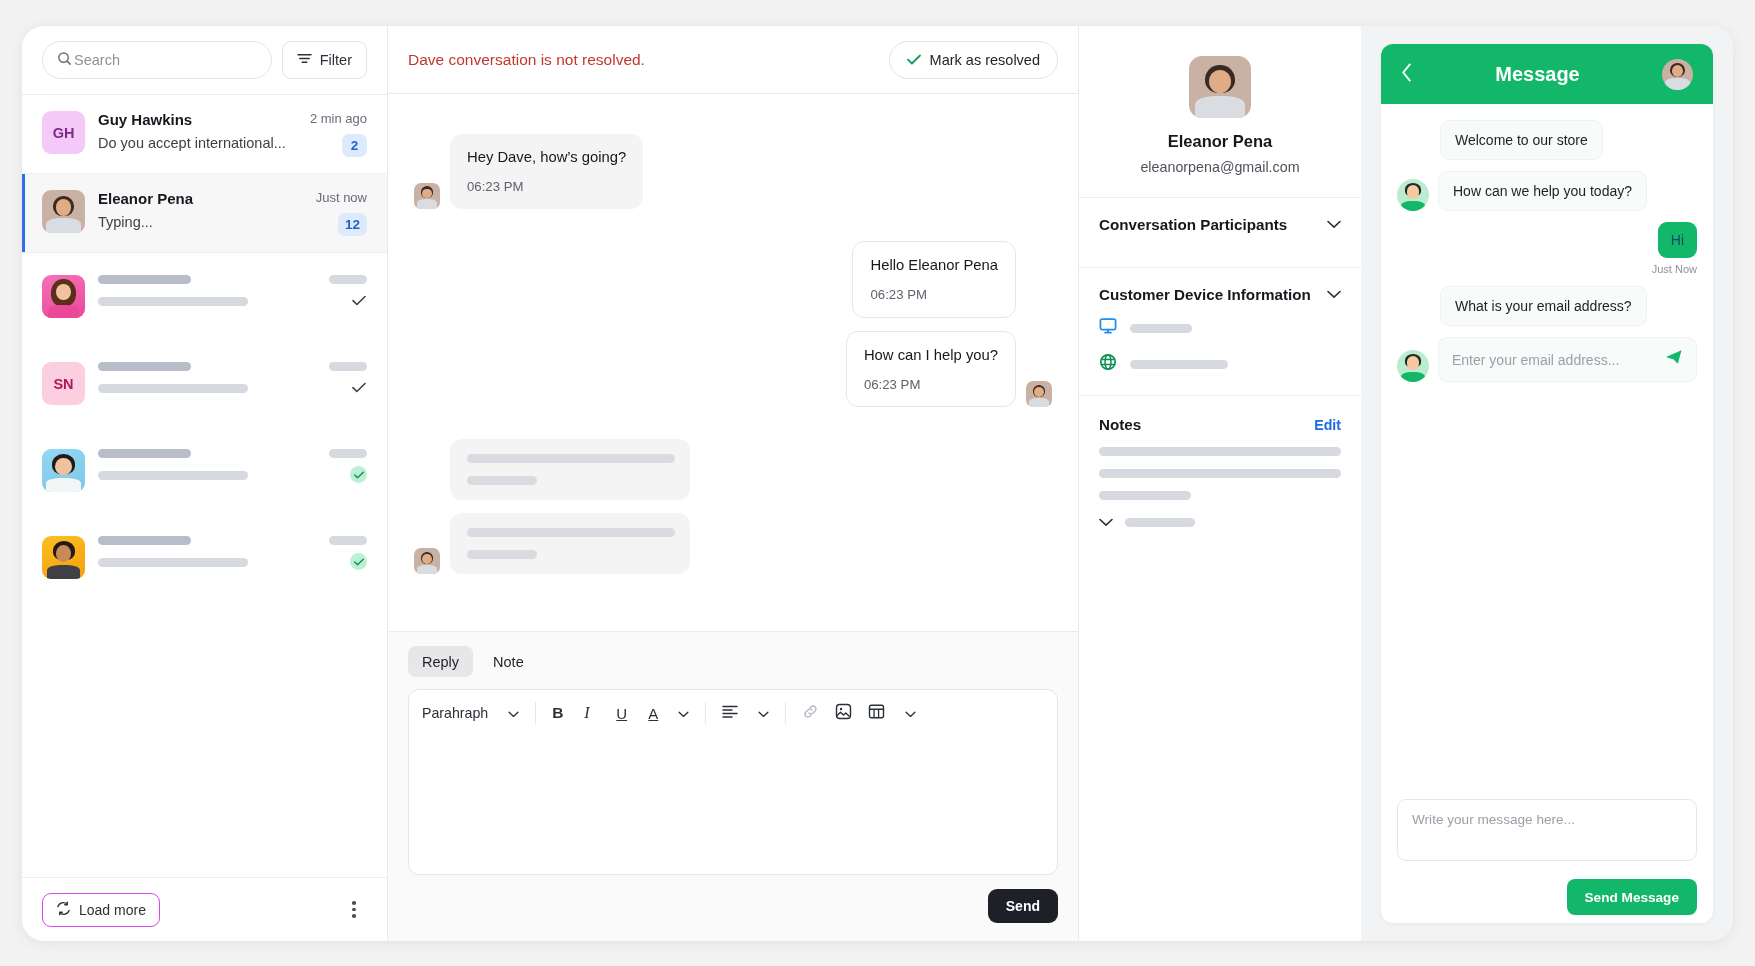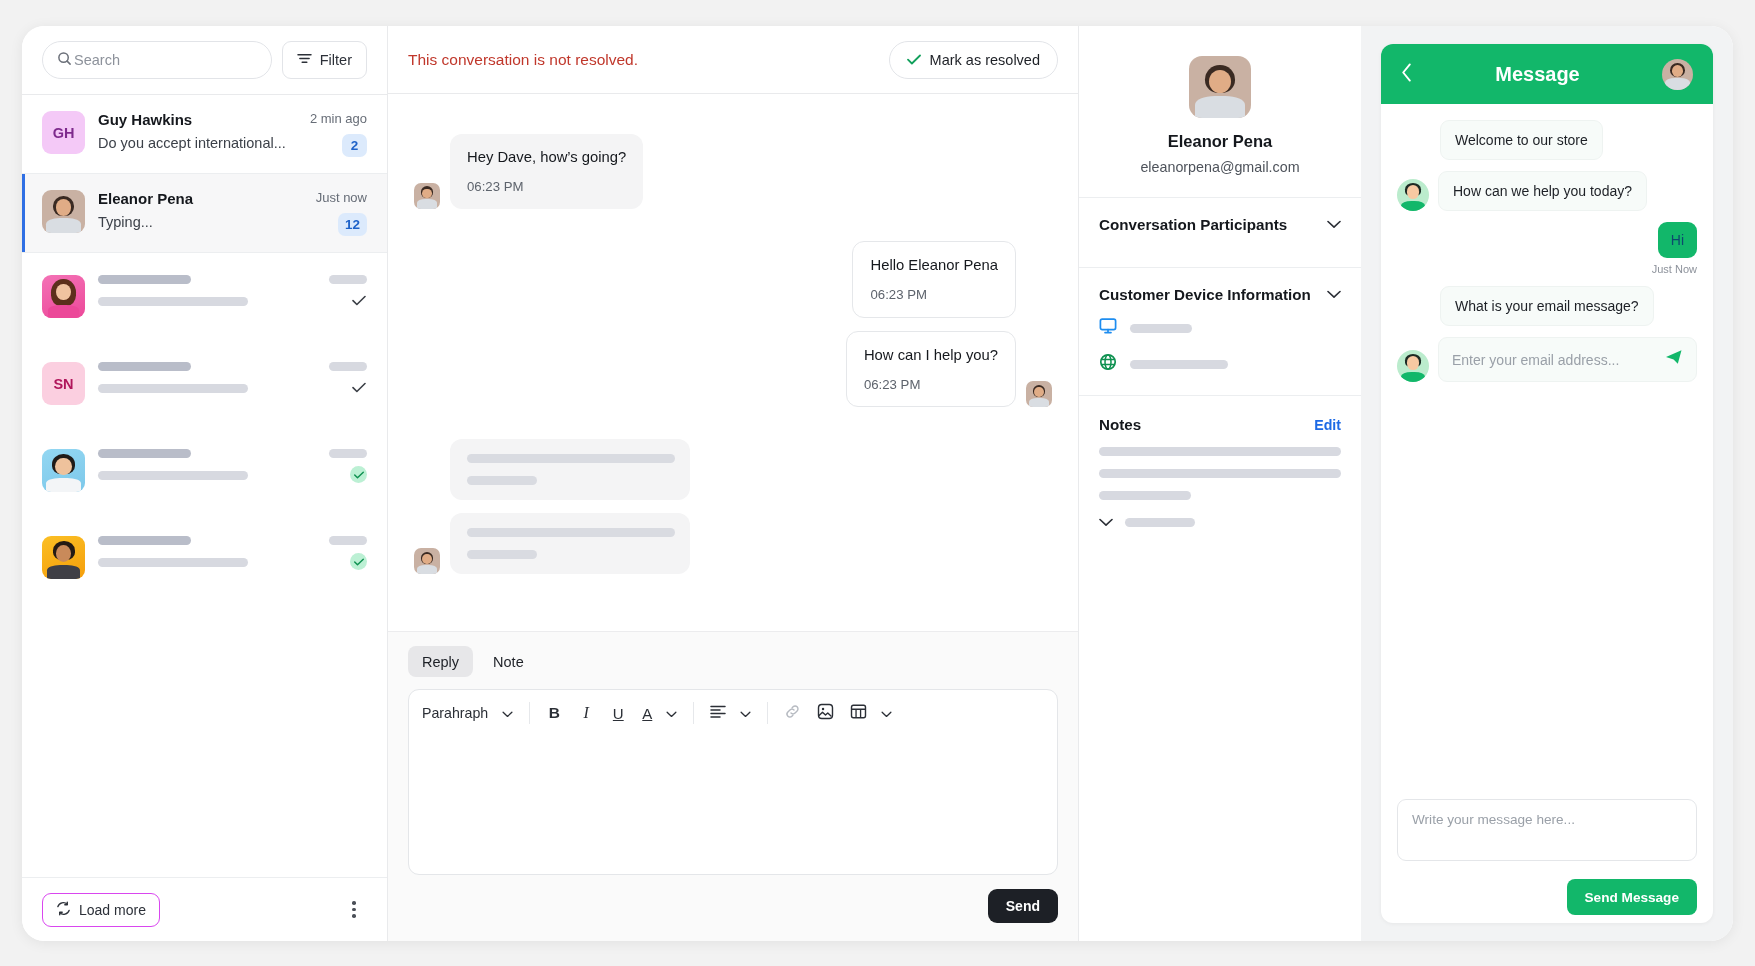--- a/index.html
+++ b/index.html
@@ -180,21 +180,21 @@
   .editor {
     border: 1px solid #e4e6e9; border-radius: 11px;
     background: #fff; height: 186px; display: flex; flex-direction: column;
   }
   .etoolbar {
     height: 46px; flex: 0 0 46px; display: flex; align-items: center;
     padding: 0 6px; gap: 2px;
   }
   .ebtn {
     height: 30px; min-width: 30px; padding: 0 7px; border-radius: 7px;
-    display: flex; align-items: center; justify-content: center; gap: 14px;
+    display: flex; align-items: center; gap: 20px;
     font-size: 14.2px; color: #2b2f36; cursor: pointer;
   }
   .ebtn.dim { color: #b6bac1; }
   .esep { width: 1px; height: 22px; background: #e6e8eb; margin: 0 7px; }
   .earea { flex: 1; }
   .send-row { display: flex; justify-content: flex-end; padding-top: 14px; }
   .send-btn {
     height: 34px; padding: 0 18px; border-radius: 9px;
     background: #1d2026; color: #fff; font-size: 14px; font-weight: 600;
     display: flex; align-items: center; cursor: pointer; border: none;
@@ -473,21 +473,21 @@
           <i></i>
           <i></i>
           <i></i>
         </div>
     </div>
   </div>
 
   <div class="col-thread">
 
     <div class="thread-top">
-      <div class="unresolved">This conversation is not resolved.</div>
+      <div class="unresolved">Dave conversation is not resolved.</div>
       <div class="resolve-btn">
         <span>
           <svg width="14" height="11" viewBox="0 0 14 11" fill="none">
               <path d="M1 5.6L4.9 9.5 13 1.5" stroke="#12a05c" stroke-width="1.8" stroke-linecap="round" stroke-linejoin="round"></path>
             </svg>
         </span>
         <span>Mark as resolved</span>
       </div>
     </div>
 
@@ -758,21 +758,21 @@
         </div>
 
         <div class="w-row right">
           <div class="w-out-wrap">
             <div class="w-out">Hi</div>
             <div class="w-stamp">Just Now</div>
           </div>
         </div>
 
         <div class="w-row">
-          <div class="w-bubble indent">What is your email message?</div>
+          <div class="w-bubble indent">What is your email address?</div>
         </div>
 
         <div class="w-row">
           <div class="w-bot-av">
             <div class="ph ph-bot">
                 <div class="hair"></div>
                 <div class="skin"></div>
                 <div class="body"></div>
               </div>
           </div>

